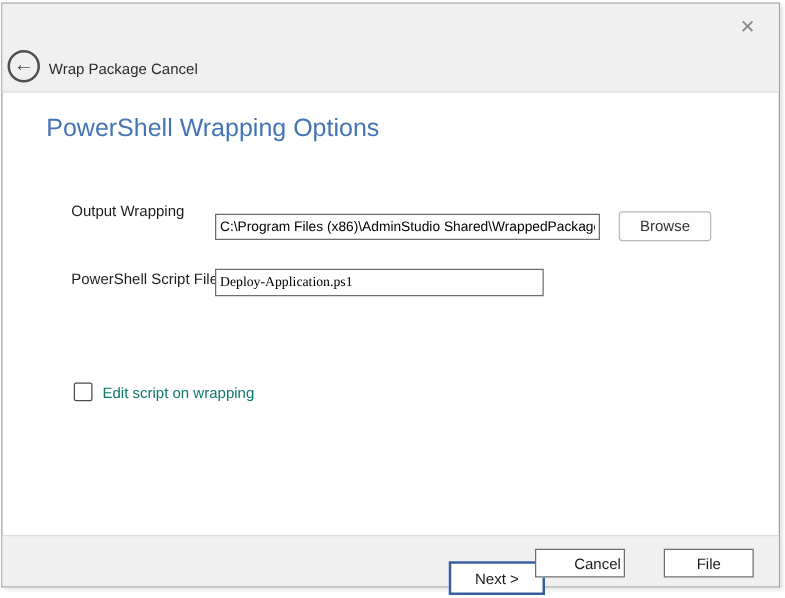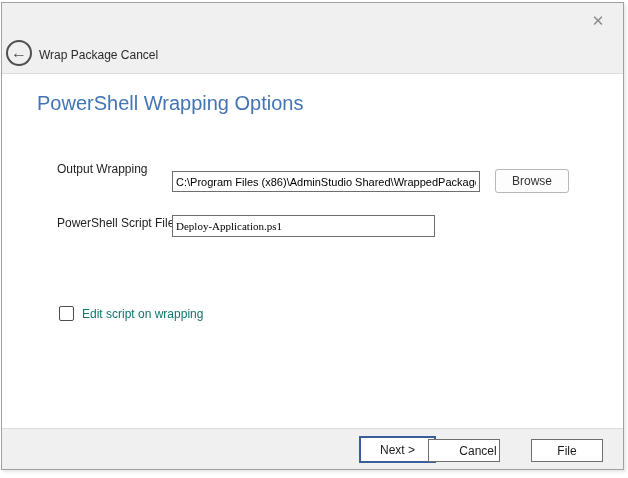--- a/index.html
+++ b/index.html
@@ -127,21 +127,21 @@
   .dlg-btn {
     position: absolute;
     background: #ffffff;
     font-family: "Liberation Sans", sans-serif;
     font-size: 12px;
     color: #1a1a1a;
     display: flex; align-items: center; justify-content: center;
     cursor: pointer;
   }
   .next-btn {
-    left: 357px; top: 7px;
+    left: 357px; top: 20px;
     width: 77px; height: 27px;
     border: 2px solid #3a5d9c;
   }
   .cancel-btn {
     left: 426px; top: 10px;
     width: 72px; height: 23px;
     border: 1px solid #6e6e6e;
     padding-left: 28px;
   }
   .help-btn {

